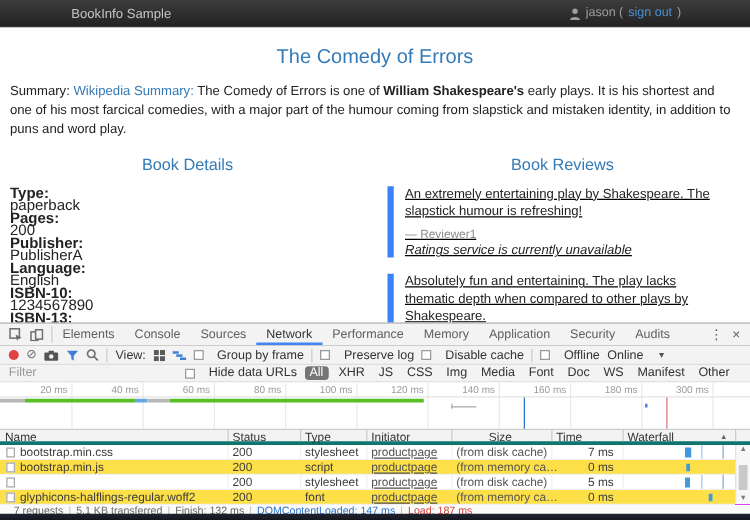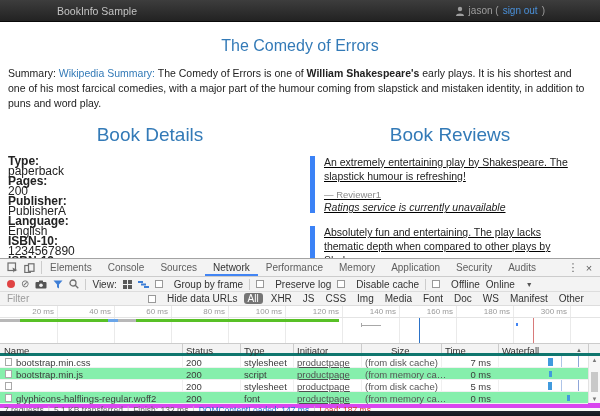--- a/index.html
+++ b/index.html
@@ -15,21 +15,21 @@
     color:#9d9d9d; font-size:10px; }
   .nav-user a { color:#4a90d9; text-decoration:none; }
 
   
   .content { position:absolute; top:22px; left:0; width:600px; height:236px; background:#fff; }
   .page-title { margin-top:15px; text-align:center; color:#337ab7; font-size:16px; font-weight:400; }
   .summary { margin:11px 8px 0 8px; font-size:10.5px; color:#222; line-height:1.45; }
   .summary a { color:#337ab7; text-decoration:none; }
   .cols { display:flex; }
   .col { width:300px; }
-  .col-heading { margin-top:12px; text-align:center; color:#337ab7; font-size:19px; font-weight:400; }
+  .col-heading { margin-top:12px; text-align:center; color:#337ab7; font-size:13px; font-weight:400; }
   .details { margin:10px 0 0 8px; font-size:12px; color:#222; line-height:10px; }
   .details .lab { font-weight:bold; }
   .quote { border-left:5px solid #3b82f6; margin:10px 0 13px 10px; padding-left:9px; width:262px;text-decoration:underline; }
   .quote .qtext { font-size:10.5px; color:#222; line-height:1.32; }
   .quote .qfooter { margin-top:6px; color:#8a8a8a; font-size:9.5px; }
   .quote .qnote { margin-top:1px; font-style:italic; font-size:10.5px; color:#222; }
   .reviews-block { margin-top:2px; }
 
   
   .devtools { position:absolute; top:258px; left:0; width:600px; height:153px;
@@ -72,40 +72,40 @@
   .ev-line { position:absolute; top:12px; bottom:0; width:1px; }
 
   .dt-thead { position:relative; height:12px; background:#f3f3f3; border-bottom:3px solid #0f766e; }
   .th { position:absolute; top:1px; font-size:9.5px; color:#333; }
   .col-sep { position:absolute; top:0; bottom:0; width:1px; background:#ccc; }
   .sort-arrow { position:absolute; left:576px; top:3px; font-size:6px; color:#666; }
 
   .dt-rows { position:relative; height:47px; background:#fff; }
   .row-sep-v { position:absolute; top:0; bottom:0; width:1px; background:#f0f0f0; }
   .dt-row { position:absolute; left:0; width:588px; height:12px; border-bottom:1px solid #f0f0f0; }
-  .dt-row.alt { background:#86efac; }
+  .dt-row.alt { background:#fde047; }
   .cell { position:absolute; top:1px; font-size:9.5px; color:#3c3c3c; white-space:nowrap; }
   .doc-icon { position:absolute; left:5px; top:2px; width:7px; height:8px;
     border:1px solid #a8a8a8; background:#fff; }
   .c-name { left:16px; }
   .c-status { left:186px; }
   .c-type { left:244px; }
   .c-init { left:297px; text-decoration:underline; color:#4f4f4f; }
   .c-size { left:365px; width:72px; text-align:center; color:#555; }
   .c-time { left:441px; width:50px; text-align:right; }
   .wf-bar { position:absolute; background:#419add; }
   .wf-line { position:absolute; top:0; bottom:0; width:1px; }
 
   .scrollbar { position:absolute; right:0; top:0; width:12px; height:47px;
     background:#f7f7f7; border-left:1px solid #e2e2e2; }
   .sb-arrow { position:absolute; left:0; width:11px; text-align:center; font-size:6px; color:#7a7a7a; }
   .sb-thumb { position:absolute; left:2px; top:16px; width:7px; height:20px; background:#c9c9c9; }
 
-  .dt-statusbar { height:9px; background:#fafafa; border-top:5px solid #d946ef;
-    display:flex; align-items:center; gap:4px; padding-left:4px;
+  .dt-statusbar { height:9px; background:#fafafa; border-top:1px solid #d946ef;
+    display:flex; align-items:center; gap:4px; padding-left:11px;
     font-size:8.5px; line-height:8px; color:#666; }
   .sb-sep { color:#bbb; }
   .sb-blue { color:#2c72c7; }
   .sb-red { color:#d04437; }
 
   .bottom-strip { position:absolute; top:411px; left:0; width:600px; height:5px;
     background:linear-gradient(#20232e,#14161f); }
 </style>
 </head>
 <body>

